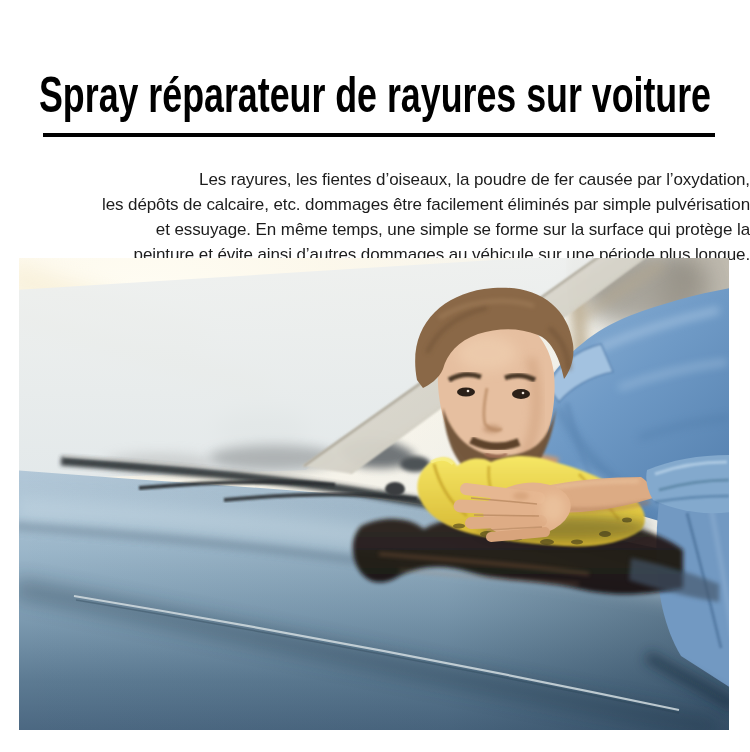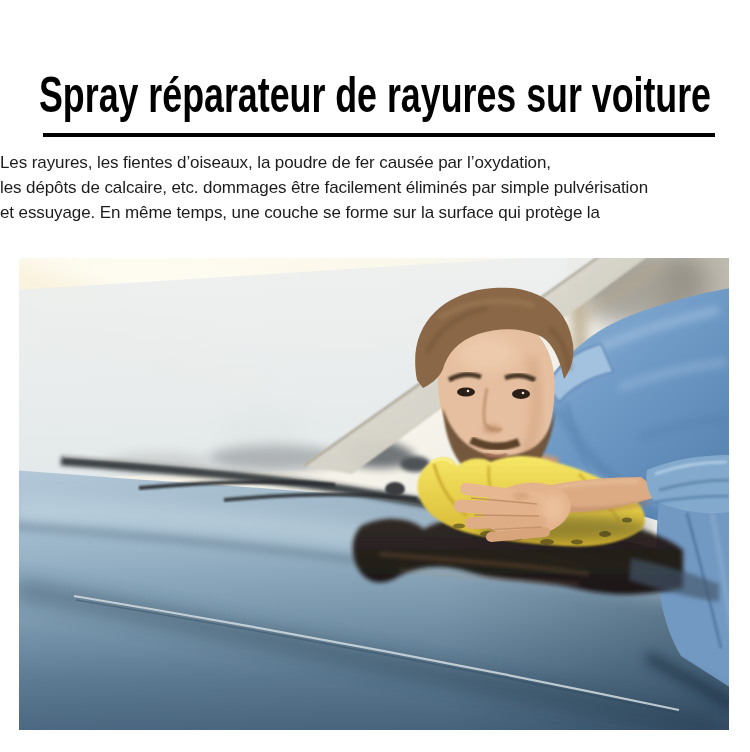--- a/index.html
+++ b/index.html
@@ -5,42 +5,43 @@
   html,body{margin:0;padding:0;}
   body{
     width:750px;height:752px;background:#ffffff;position:relative;
     font-family:"Liberation Sans",sans-serif;overflow:hidden;
   }
   .title-wrap{position:absolute;left:0;top:0;width:750px;height:132px;}
   .title-divider{
     position:absolute;left:43px;top:133px;width:672px;height:4px;background:#000;
   }
   .desc{
-    position:absolute;left:0;top:150px;width:750px;
-    text-align:left;color:#1c1c1c;font-size:17px;line-height:25px;
+    position:absolute;left:0;top:167px;width:750px;
+    text-align:right;color:#1c1c1c;font-size:17px;line-height:25px;
     letter-spacing:-0.1px;white-space:nowrap;
   }
   .photo{
     position:absolute;left:19px;top:258px;width:710px;height:472px;display:block;
   }
 </style>
 </head>
 <body>
 
 <div class="title-wrap">
   <svg width="750" height="132" viewBox="0 0 750 132">
     <text x="0" y="0" text-anchor="middle" textLength="672" lengthAdjust="spacingAndGlyphs" transform="translate(375,112) scale(1,1.18)" style="font-family:'Liberation Sans',sans-serif;font-weight:bold;font-size:42px;fill:#000;">Spray réparateur de rayures sur voiture</text>
   </svg>
 </div>
 <div class="title-divider"></div>
 
 <div class="desc">
   <div>Les rayures, les fientes d’oiseaux, la poudre de fer causée par l’oxydation,</div>
   <div>les dépôts de calcaire, etc. dommages être facilement éliminés par simple pulvérisation</div>
-  <div>et essuyage. En même temps, une couche se forme sur la surface qui protège la</div>
+  <div>et essuyage. En même temps, une simple se forme sur la surface qui protège la</div>
+  <div>peinture et évite ainsi d’autres dommages au véhicule sur une période plus longue.</div>
 </div>
 
 <svg class="photo" viewBox="0 0 710 472" preserveAspectRatio="none" role="img">
   <defs>
     <linearGradient id="skyG" x1="0" y1="0" x2="1" y2="1">
       <stop offset="0" stop-color="#fdfbf4"></stop>
         <stop offset="0.45" stop-color="#f2f1ea"></stop>
       <stop offset="1" stop-color="#e4e6e2"></stop>
     </linearGradient>
     <radialGradient id="glareG" cx="0.18" cy="0.10" r="0.6">

